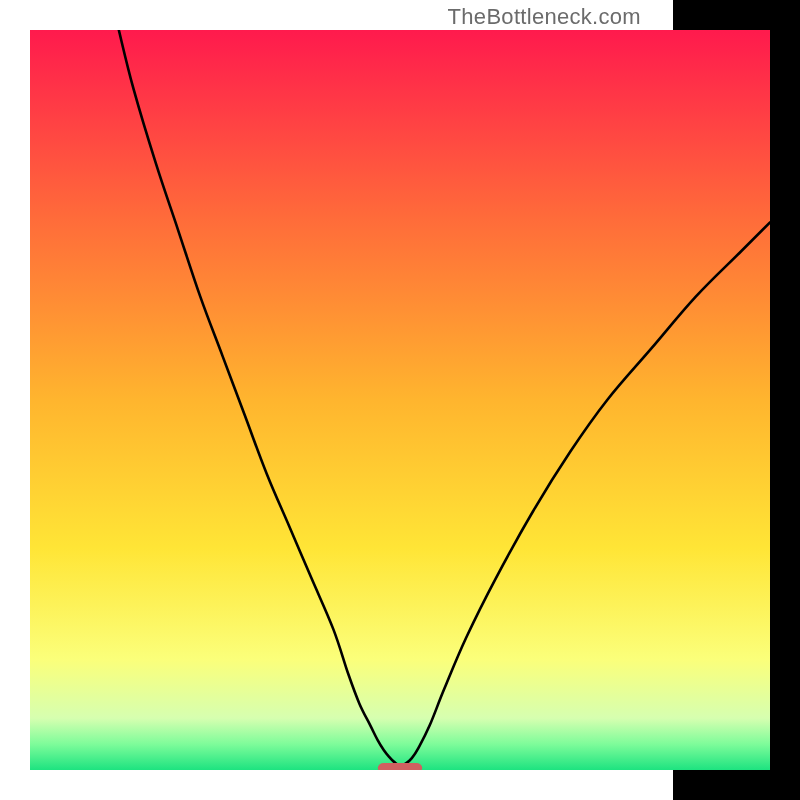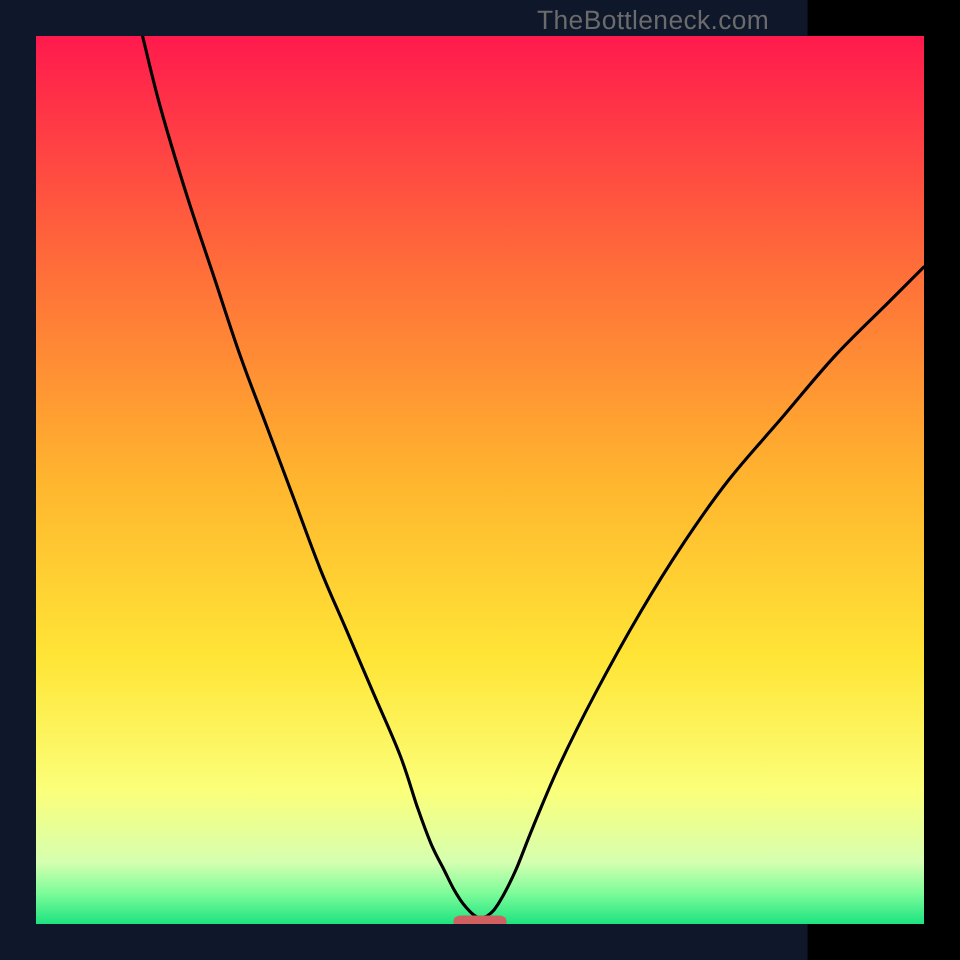--- a/index.html
+++ b/index.html
@@ -9,21 +9,21 @@
     height: 800px;
     overflow: hidden;
     background: #000;
     font-family: Arial, Helvetica, sans-serif;
   }
   .frame {
     position: absolute;
     top: 0; left: 0;
     width: 673px;
     height: 800px;
-    background: #0f172a;
+    background: #ffffff;
   }
   .plot-area {
     position: absolute;
     top: 30px;
     left: 30px;
     width: 740px;
     height: 740px;
     overflow: hidden;
   }
   .watermark {

